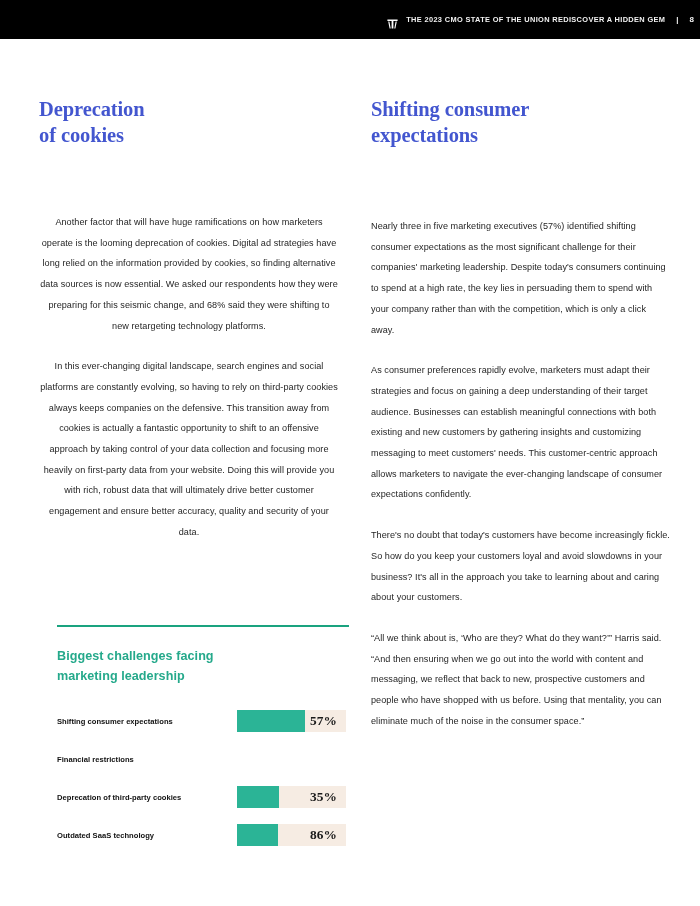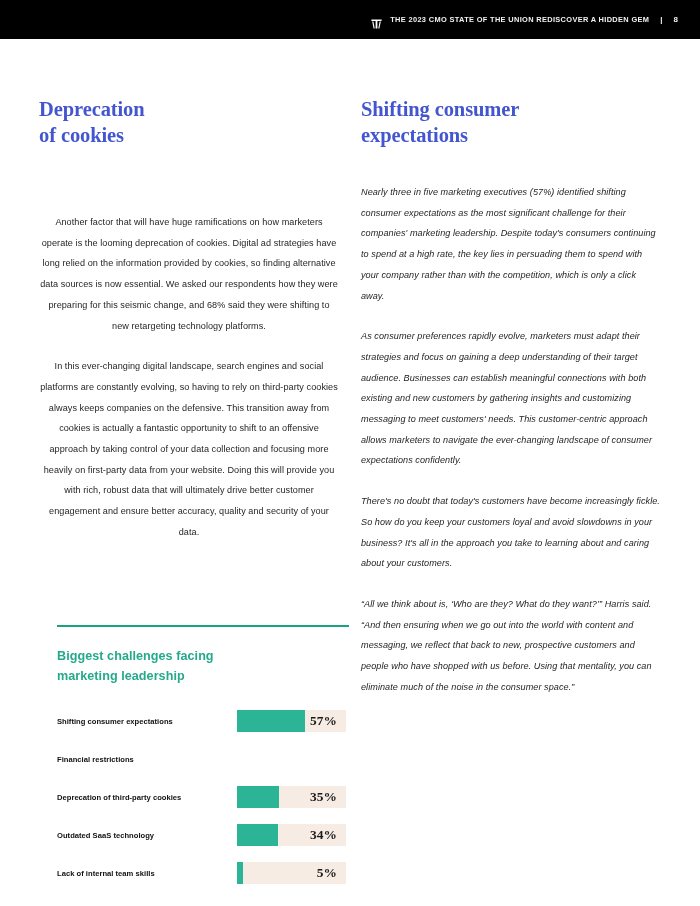--- a/index.html
+++ b/index.html
@@ -20,21 +20,21 @@
     position: absolute;
     left: 0;
     top: 0;
     width: 700px;
     height: 39px;
     background: #000000;
     display: flex;
     align-items: center;
     justify-content: flex-end;
     box-sizing: border-box;
-    padding-right: 22px;
+    padding-right: 6px;
   }
   .header-inner {
     display: flex;
     align-items: center;
     gap: 8px;
   }
   .brand-mark {
     display: block;
     width: 11px;
     height: 10px;
@@ -59,21 +59,21 @@
     font-weight: 700;
   }
 
   
   .col {
     position: absolute;
     top: 96px;
     width: 300px;
   }
   .col-left  { left: 39px; }
-  .col-right { left: 361px; }
+  .col-right { left: 371px; }
 
   .section-heading {
     color: #4356cf;
     font-family: "Liberation Serif", serif;
     font-weight: 700;
     font-size: 20.5px;
     line-height: 26px;
     letter-spacing: -0.1px;
     margin: 0 0 12px 0;
     white-space: pre-line;
@@ -82,21 +82,21 @@
   .body-text {
     color: #1f1f1f;
     font-size: 9.1px;
     line-height: 20.7px;
     letter-spacing: 0.06px;
     margin: 0;
   }
   .body-text + .body-text { margin-top: 20px; }
 
   .left-body  { margin-top: 64px; text-align: center; }
-  .right-body { margin-top: 34px; font-style: italic; }
+  .right-body { margin-top: 68px; }
 
   
   .chart-block {
     position: absolute;
     left: 57px;
     top: 625px;
     width: 292px;
   }
   .chart-rule {
     width: 292px;
@@ -216,24 +216,17 @@
         <div class="chart-label">Deprecation of third-party cookies</div>
         <div class="chart-track">
           <div class="chart-fill" style="width: 41.965px;"></div>
           <div class="chart-value">35%</div>
         </div>
       </div>
       <div class="chart-row">
         <div class="chart-label">Outdated SaaS technology</div>
         <div class="chart-track">
           <div class="chart-fill" style="width: 40.766px;"></div>
-          <div class="chart-value">34%</div>
+          <div class="chart-value">86%</div>
         </div>
       </div>
-      <div class="chart-row">
-        <div class="chart-label">Lack of internal team skills</div>
-        <div class="chart-track">
-          <div class="chart-fill" style="width: 5.995px;"></div>
-          <div class="chart-value">5%</div>
-        </div>
-      </div>
     </div>
 </div>
 
 </body></html>

